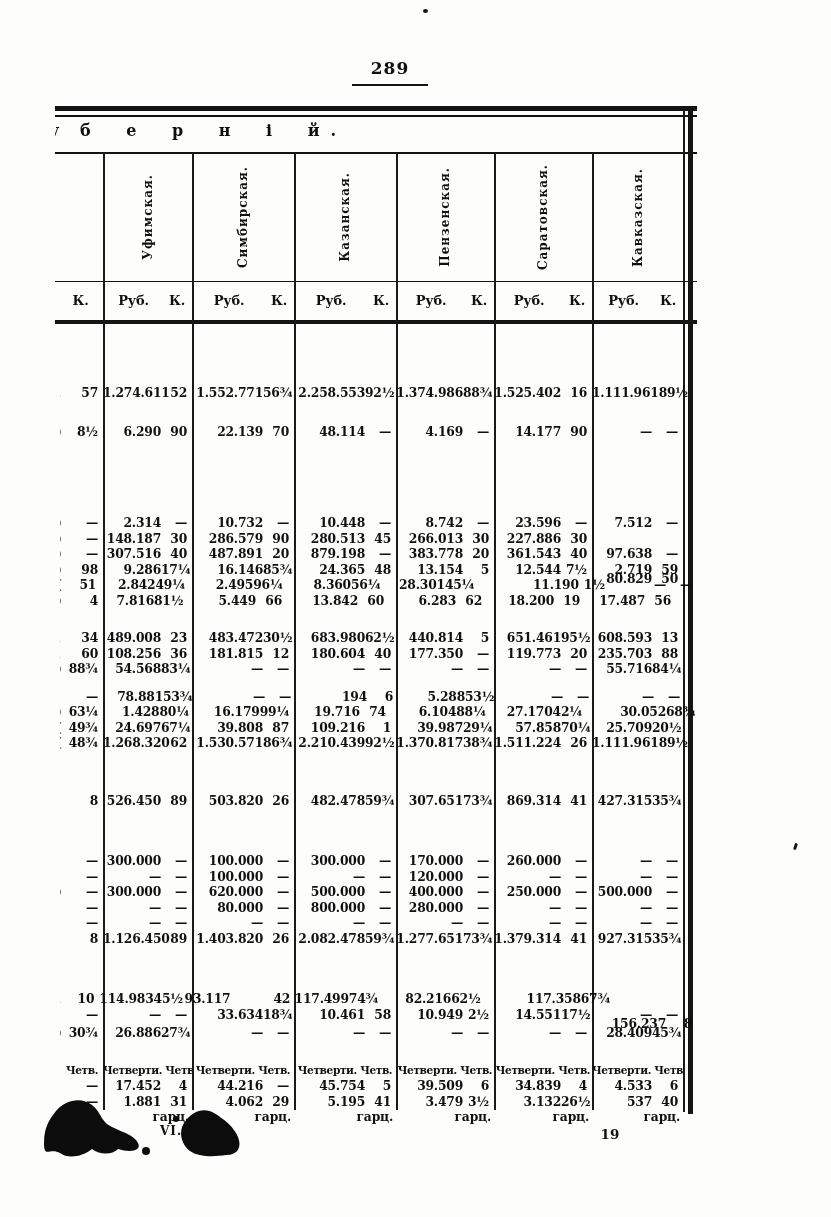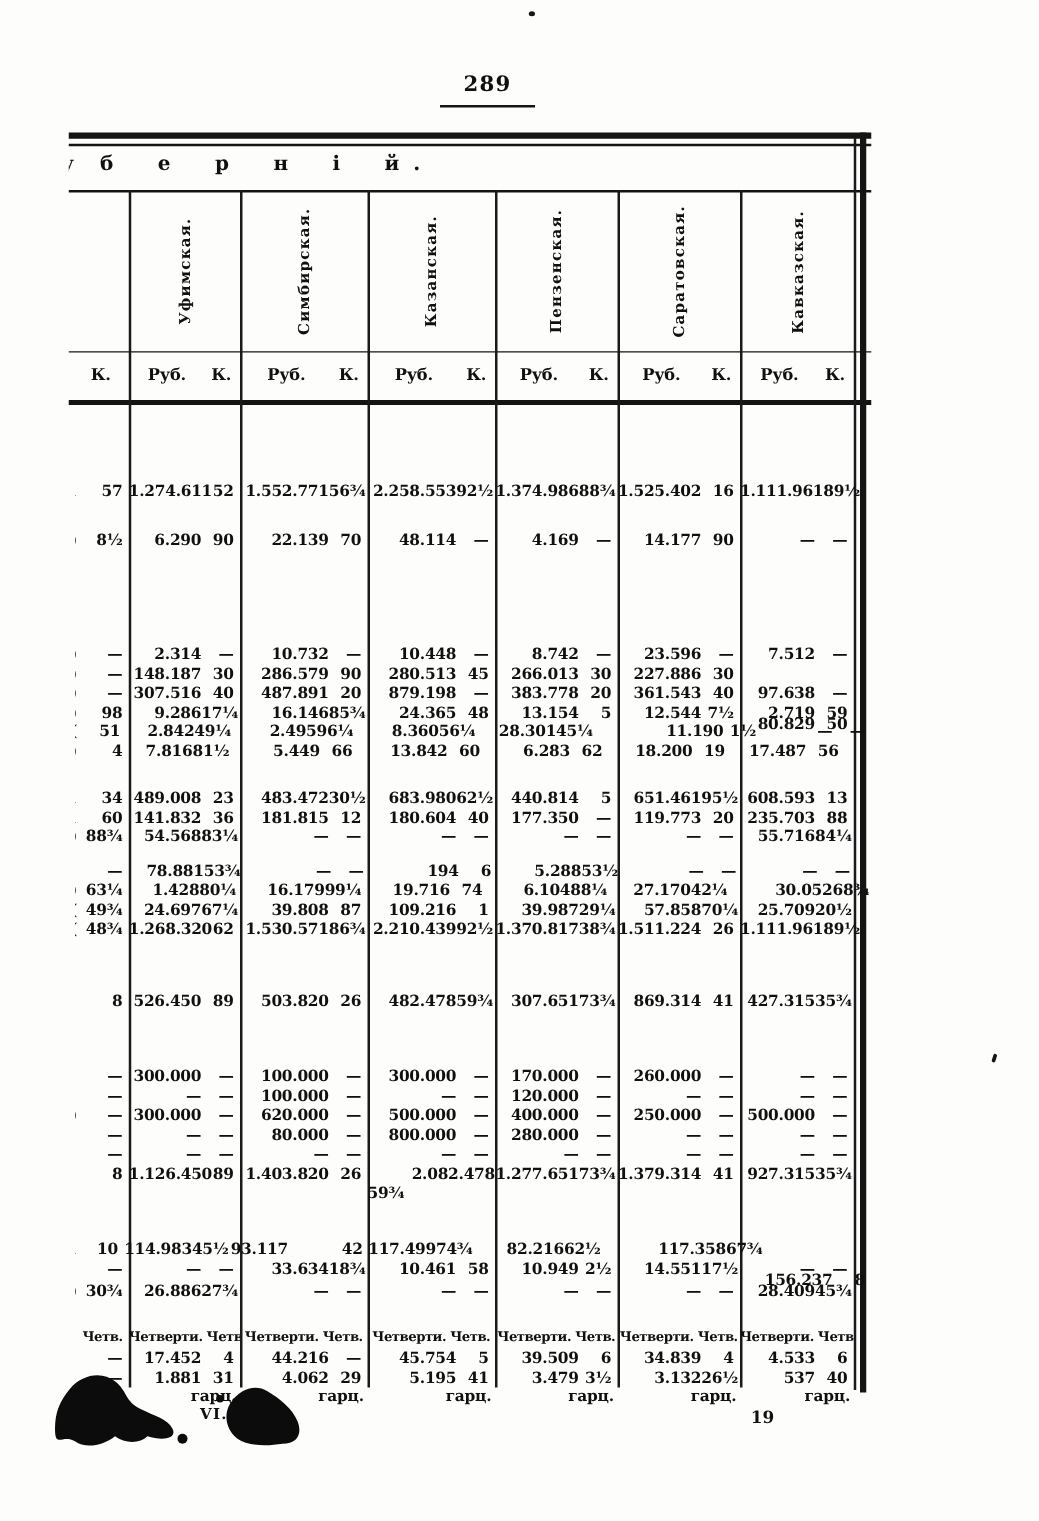--- a/index.html
+++ b/index.html
@@ -398,21 +398,21 @@
         <span class="rub">608.593</span>
         <span class="kop">13</span>
       </div>
     </div>
     <div class="row">
       <div class="lcol" style="width: 43px;">
         <span class="edge"><i>l</i></span>
         <span class="lval">60</span>
       </div>
       <div class="cell" style="width: 89px;">
-        <span class="rub">141.832</span>
+        <span class="rub">108.256</span>
         <span class="kop">36</span>
       </div>
       <div class="cell" style="width: 102px; align-items: flex-end;">
         <span class="rub">181.815</span>
         <span class="kop">12</span>
       </div>
       <div class="cell" style="width: 102px;">
         <span class="rub">180.604</span>
         <span class="kop">40</span>
       </div>
@@ -768,21 +768,21 @@
         <span class="lval">8</span>
       </div>
       <div class="cell" style="width: 89px;">
         <span class="rub">1.126.450</span>
         <span class="kop">89</span>
       </div>
       <div class="cell" style="width: 102px;">
         <span class="rub">1.403.820</span>
         <span class="kop">26</span>
       </div>
-      <div class="cell" style="width: 102px; flex-direction: column;">
+      <div class="cell" style="width: 102px;">
         <span class="rub">2.082.478</span>
         <span class="kop">59¾</span>
       </div>
       <div class="cell" style="width: 98px;">
         <span class="rub">1.277.651</span>
         <span class="kop">73¾</span>
       </div>
       <div class="cell" style="width: 98px;">
         <span class="rub">1.379.314</span>
         <span class="kop">41</span>

